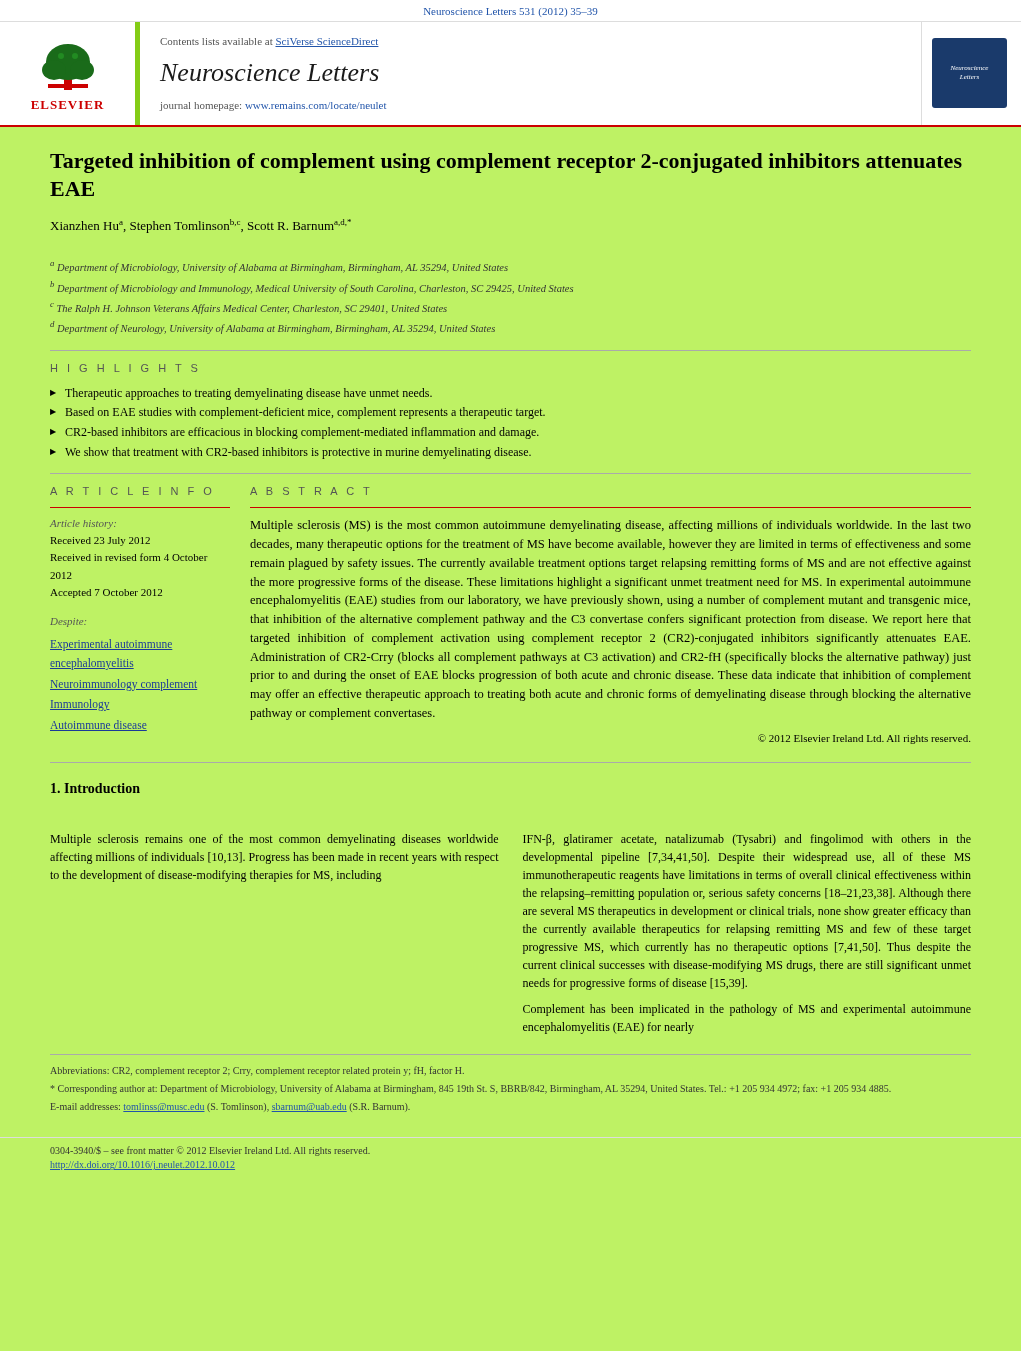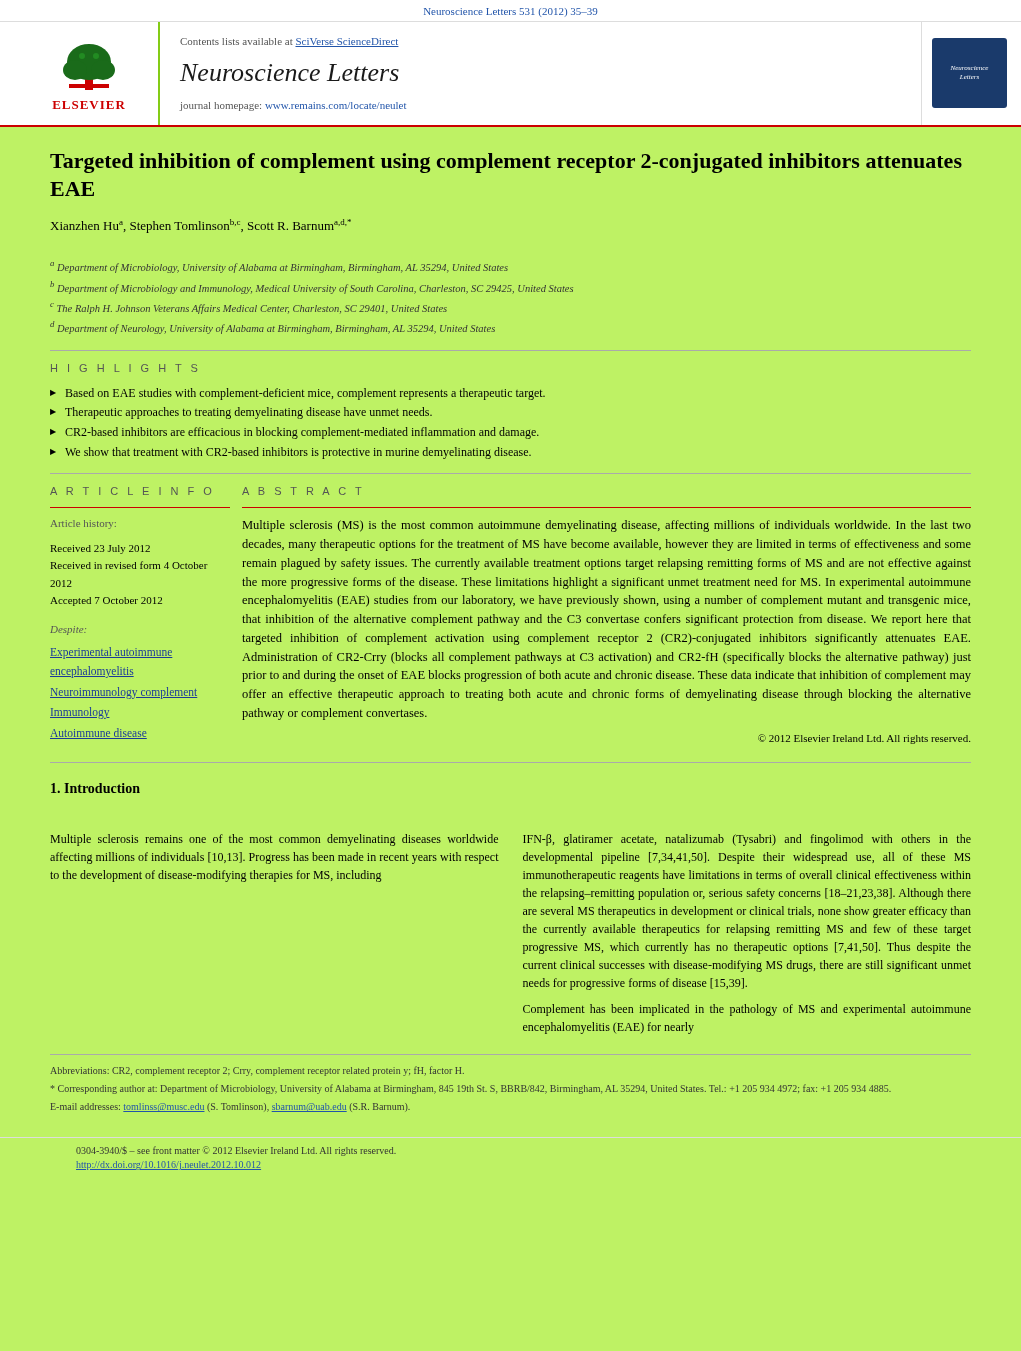--- a/index.html
+++ b/index.html
@@ -34,28 +34,27 @@
     .journal-header {
       display: flex;
       align-items: stretch;
       border-bottom: 2px solid #c00;
       background: #fff;
     }
 
     .elsevier-logo {
       width: 140px;
       min-width: 140px;
-      border-right: 2px solid #84cc16;
+      border-right: 5px solid #84cc16;
       display: flex;
       flex-direction: column;
       align-items: center;
       justify-content: center;
       padding: 10px;
       background: #fff;
-      margin-left: 20px;
     }
 
     .elsevier-logo .logo-tree {
       width: 80px;
       height: 60px;
     }
 
     .elsevier-logo .elsevier-text {
       font-size: 13px;
       color: #c00;
@@ -193,21 +192,21 @@
       position: absolute;
       left: 0;
       font-size: 8px;
       top: 2px;
       color: #000;
     }
 
     
     .two-col {
       display: flex;
-      gap: 12px;
+      gap: 20px;
       margin-bottom: 16px;
     }
 
     .col-left {
       width: 180px;
       min-width: 180px;
     }
 
     .col-right {
       flex: 1;
@@ -217,22 +216,23 @@
       font-size: 11px;
       letter-spacing: 3px;
       color: #555;
       font-family: Arial, sans-serif;
       font-weight: normal;
       margin-bottom: 8px;
     }
 
     .article-info-title {
       font-size: 11px;
-      color: #555;
-      margin-bottom: 8px;
+      font-style: italic;
+      color: #555;
+      margin-bottom: 0;
     }
 
     .dates-section {
       font-size: 11px;
       color: #000;
       line-height: 1.6;
       margin-bottom: 10px;
     }
 
     .keywords-section {
@@ -318,21 +318,21 @@
 
     .footnote-link {
       color: #2255aa;
       text-decoration: underline;
     }
 
     
     .bottom-bar {
       font-size: 10px;
       color: #333;
-      padding: 6px 76px;
+      padding: 6px 50px;
       border-top: 1px solid #ddd;
     }
 
     .bottom-bar a, .bottom-link {
       color: #2255aa;
       text-decoration: underline;
     }
 
     .col-left-divider {
       border-top: 1px solid #c00;
@@ -398,24 +398,24 @@
       <p><sup>b</sup> Department of Microbiology and Immunology, Medical University of South Carolina, Charleston, SC 29425, United States</p>
       <p><sup>c</sup> The Ralph H. Johnson Veterans Affairs Medical Center, Charleston, SC 29401, United States</p>
       <p><sup>d</sup> Department of Neurology, University of Alabama at Birmingham, Birmingham, AL 35294, United States</p>
     </div>
 
     <hr class="section-divider">
 
     <div class="highlights-section">
       <div class="highlights-title">H I G H L I G H T S</div>
       <div class="highlight-item">
+        <span>Therapeutic approaches to treating demyelinating disease have unmet needs.</span>
+      </div>
+      <div class="highlight-item">
         <span>Based on EAE studies with complement-deficient mice, complement represents a therapeutic target.</span>
-      </div>
-      <div class="highlight-item">
-        <span>Therapeutic approaches to treating demyelinating disease have unmet needs.</span>
       </div>
       <div class="highlight-item">
         <span>CR2-based inhibitors are efficacious in blocking complement-mediated inflammation and damage.</span>
       </div>
       <div class="highlight-item">
         <span>We show that treatment with CR2-based inhibitors is protective in murine demyelinating disease.</span>
       </div>
     </div>
 
     <hr class="section-divider">

